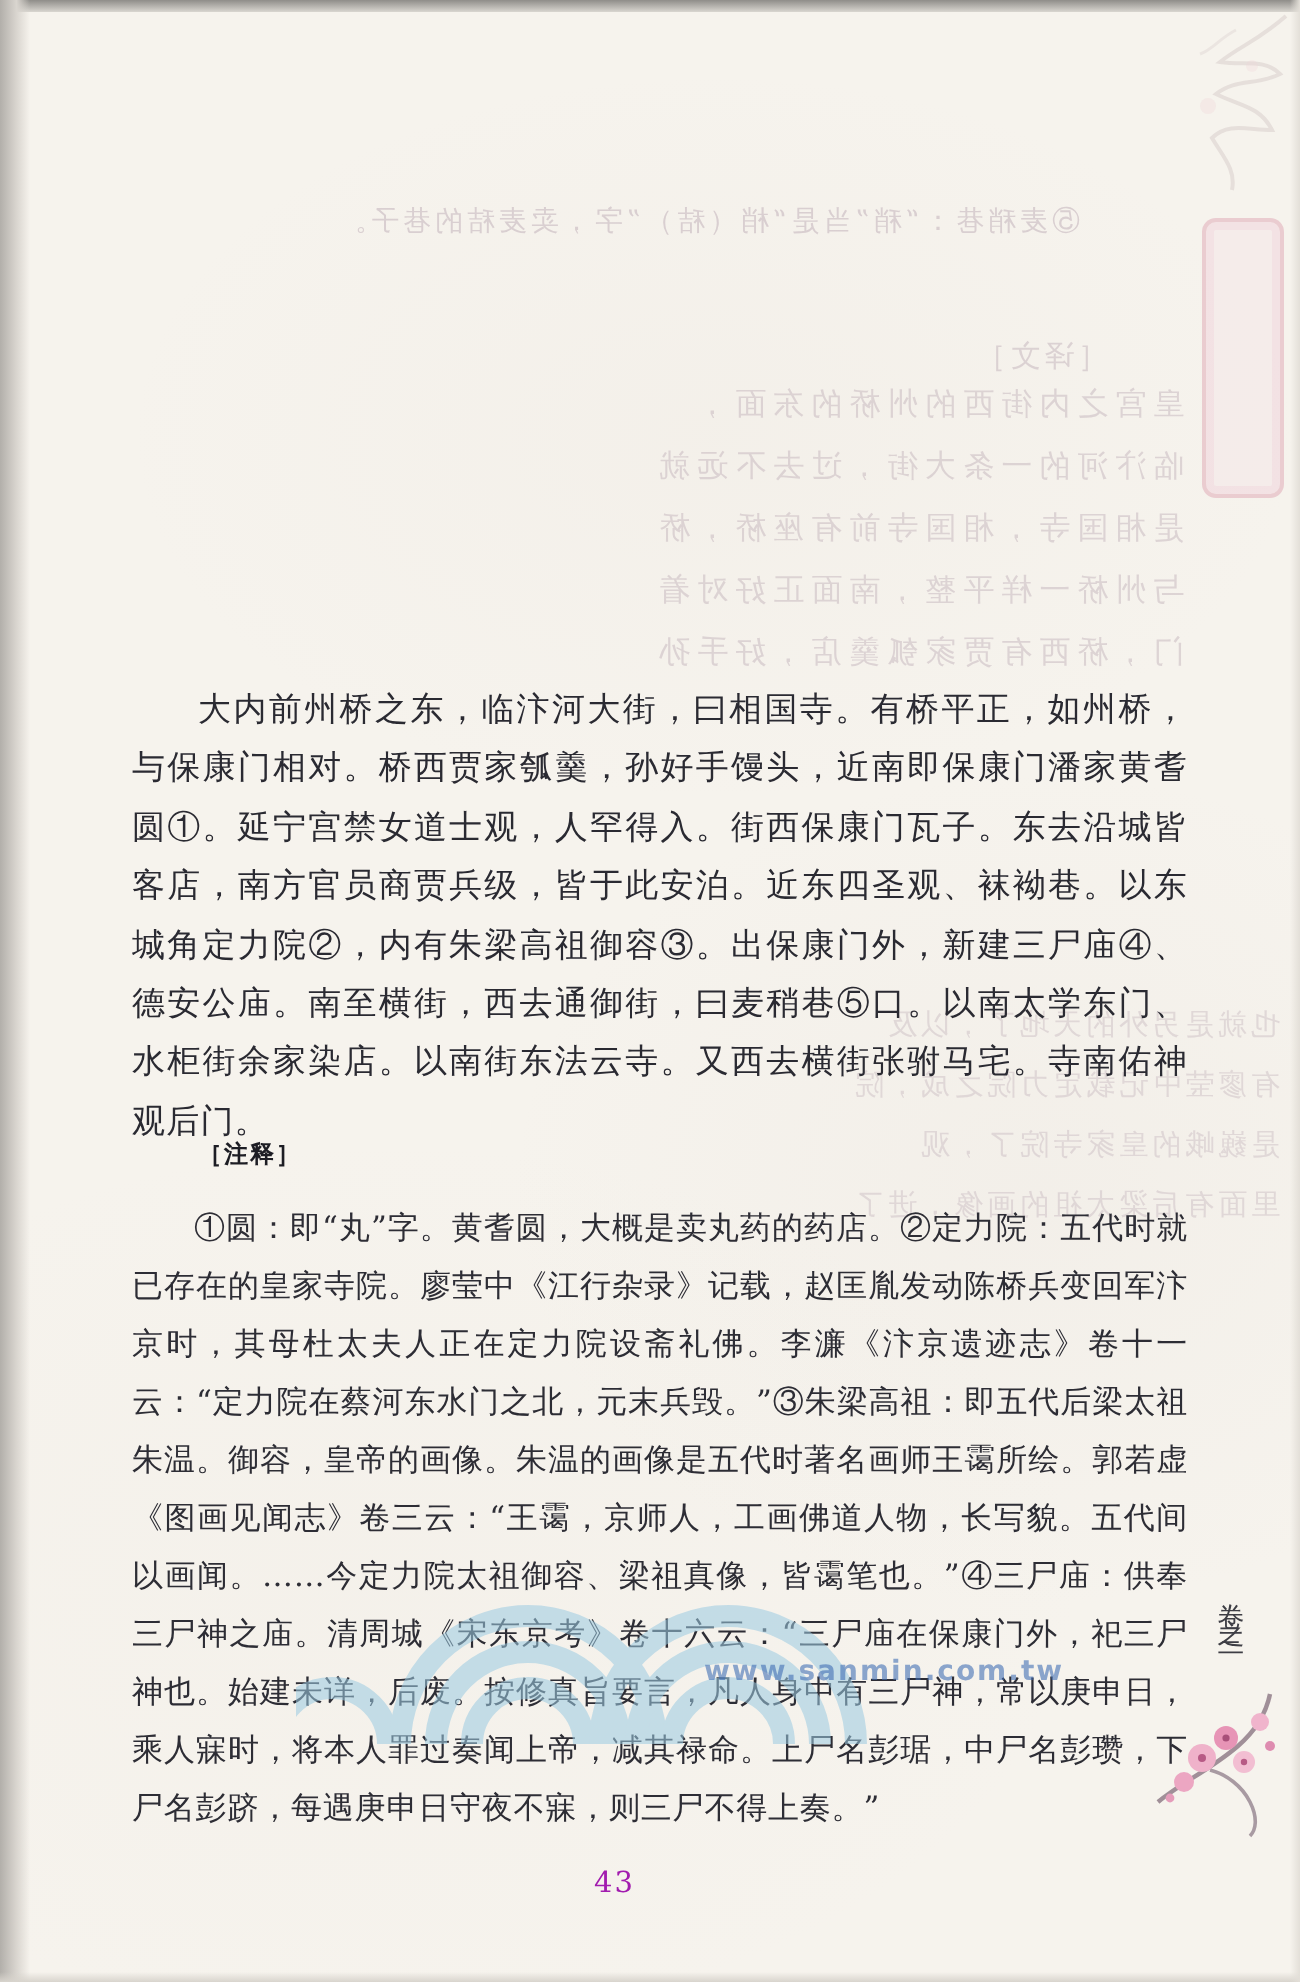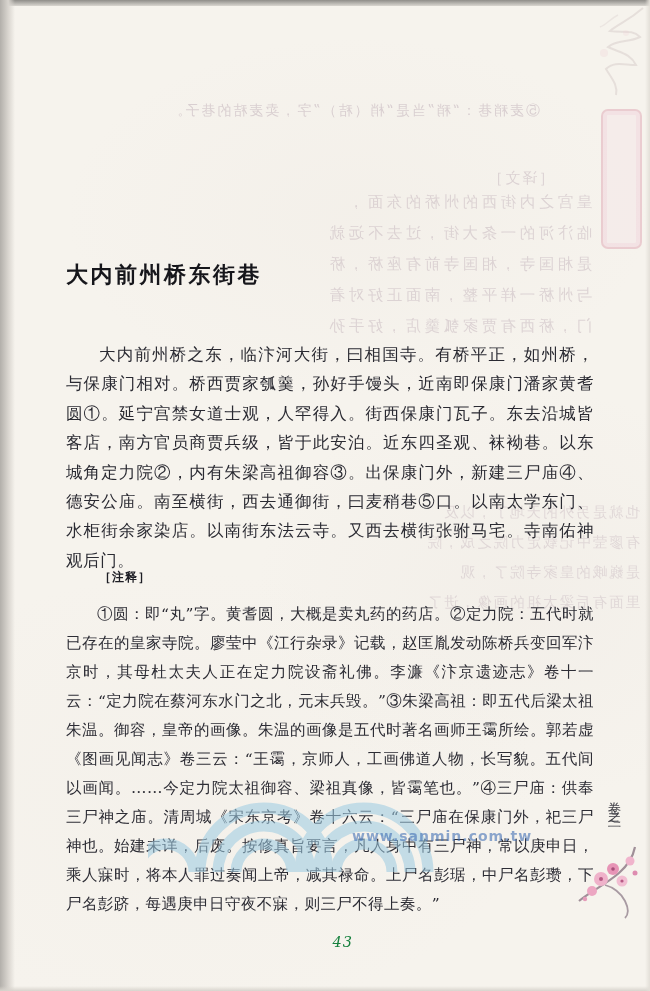--- a/index.html
+++ b/index.html
@@ -21,22 +21,22 @@
 
   .title{position:absolute;left:66px;top:245px;font-family:"DejaVu Sans","Liberation Sans",sans-serif;
     font-weight:700;font-size:22px;letter-spacing:2.5px;color:#16161b;}
   .body-text{position:absolute;left:66px;top:340px;width:528px;font-size:16.5px;line-height:29.4px;
     letter-spacing:0.6px;text-align:justify;text-indent:2em;color:#2a2a32;}
   .notes-header{position:absolute;left:99px;top:569px;font-family:"DejaVu Sans","Liberation Sans",sans-serif;
     font-weight:700;font-size:12px;letter-spacing:1px;color:#1d1d24;}
   .notes-text{position:absolute;left:66px;top:600px;width:528px;font-size:15.5px;line-height:29px;
     letter-spacing:0.4px;text-align:justify;text-indent:2em;color:#2d2d35;}
 
-  .page-number{position:absolute;left:297px;top:934px;width:56px;text-align:right;
-    font-size:14.5px;color:#15803d;letter-spacing:1px;font-style:italic;}
+  .page-number{position:absolute;left:297px;top:934px;width:56px;text-align:left;
+    font-size:14.5px;color:#a21caf;letter-spacing:1px;}
   .volume-marker{position:absolute;left:606px;top:791px;writing-mode:vertical-rl;
     font-size:13.5px;letter-spacing:7px;color:#3e3e45;}
 
   
   .mirror{transform:scaleX(-1);}
   .st{position:absolute;color:#c3b3bb;pointer-events:none;}
   .st-top{left:150px;top:102px;width:390px;font-size:14px;letter-spacing:2px;opacity:.55;text-align:left;}
   .st-trans-header{left:486px;top:169px;font-size:15px;letter-spacing:2px;opacity:.5;}
   .st-row{left:300px;width:292px;font-size:15.5px;letter-spacing:3.5px;opacity:.48;text-align:left;white-space:nowrap;overflow:hidden;}
   .st-mid{left:398px;width:242px;font-size:14.5px;letter-spacing:2px;opacity:.4;text-align:left;white-space:nowrap;overflow:hidden;}
@@ -79,21 +79,20 @@
   <div class="st st-row mirror" style="top:192px">皇宫之内街西的州桥的东面，</div>
   <div class="st st-row mirror" style="top:223px">临汴河的一条大街，过去不远就</div>
   <div class="st st-row mirror" style="top:254px">是相国寺，相国寺前有座桥，桥</div>
   <div class="st st-row mirror" style="top:285px">与州桥一样平整，南面正好对着</div>
   <div class="st st-row mirror" style="top:316px">门，桥西有贾家瓠羹店，好手孙</div>
   <div class="st st-mid mirror" style="top:503px">也就是另外的天地了，以及</div>
   <div class="st st-mid mirror" style="top:533px">有廖莹中记载定力院之成，院</div>
   <div class="st st-mid mirror" style="top:563px">是巍峨的皇家寺院了，观</div>
   <div class="st st-mid mirror" style="top:593px">里面有后梁太祖的画像，进了</div>
 
-  <h1 class="title">大内前州桥东街巷</h1>
   <div class="body-text">大内前州桥之东，临汴河大街，曰相国寺。有桥平正，如州桥，与保康门相对。桥西贾家瓠羹，孙好手馒头，近南即保康门潘家黄耆圆①。延宁宫禁女道士观，人罕得入。街西保康门瓦子。东去沿城皆客店，南方官员商贾兵级，皆于此安泊。近东四圣观、袜袎巷。以东城角定力院②，内有朱梁高祖御容③。出保康门外，新建三尸庙④、德安公庙。南至横街，西去通御街，曰麦稍巷⑤口。以南太学东门、水柜街余家染店。以南街东法云寺。又西去横街张驸马宅。寺南佑神观后门。</div>
   <div class="notes-header">［注释］</div>
   <div class="notes-text">①圆：即“丸”字。黄耆圆，大概是卖丸药的药店。②定力院：五代时就已存在的皇家寺院。廖莹中《江行杂录》记载，赵匡胤发动陈桥兵变回军汴京时，其母杜太夫人正在定力院设斋礼佛。李濂《汴京遗迹志》卷十一云：“定力院在蔡河东水门之北，元末兵毁。”③朱梁高祖：即五代后梁太祖朱温。御容，皇帝的画像。朱温的画像是五代时著名画师王霭所绘。郭若虚《图画见闻志》卷三云：“王霭，京师人，工画佛道人物，长写貌。五代间以画闻。……今定力院太祖御容、梁祖真像，皆霭笔也。”④三尸庙：供奉三尸神之庙。清周城《宋东京考》卷十六云：“三尸庙在保康门外，祀三尸神也。始建未详，后废。按修真旨要言，凡人身中有三尸神，常以庚申日，乘人寐时，将本人罪过奏闻上帝，减其禄命。上尸名彭琚，中尸名彭瓒，下尸名彭跻，每遇庚申日守夜不寐，则三尸不得上奏。”</div>
 
   <svg class="wm-arcs" width="290" height="92" viewBox="0 0 290 92">
     <g fill="none" stroke="#9ccbe2" stroke-width="11" stroke-linecap="round">
       <path d="M-10,92 A28,28 0 0 1 18,64 A28,28 0 0 1 46,92"></path>
       <path d="M52,92 A64,64 0 0 1 180,92"></path>
       <path d="M70,92 A46,46 0 0 1 162,92"></path>
       <path d="M88,92 A28,28 0 0 1 144,92"></path>

